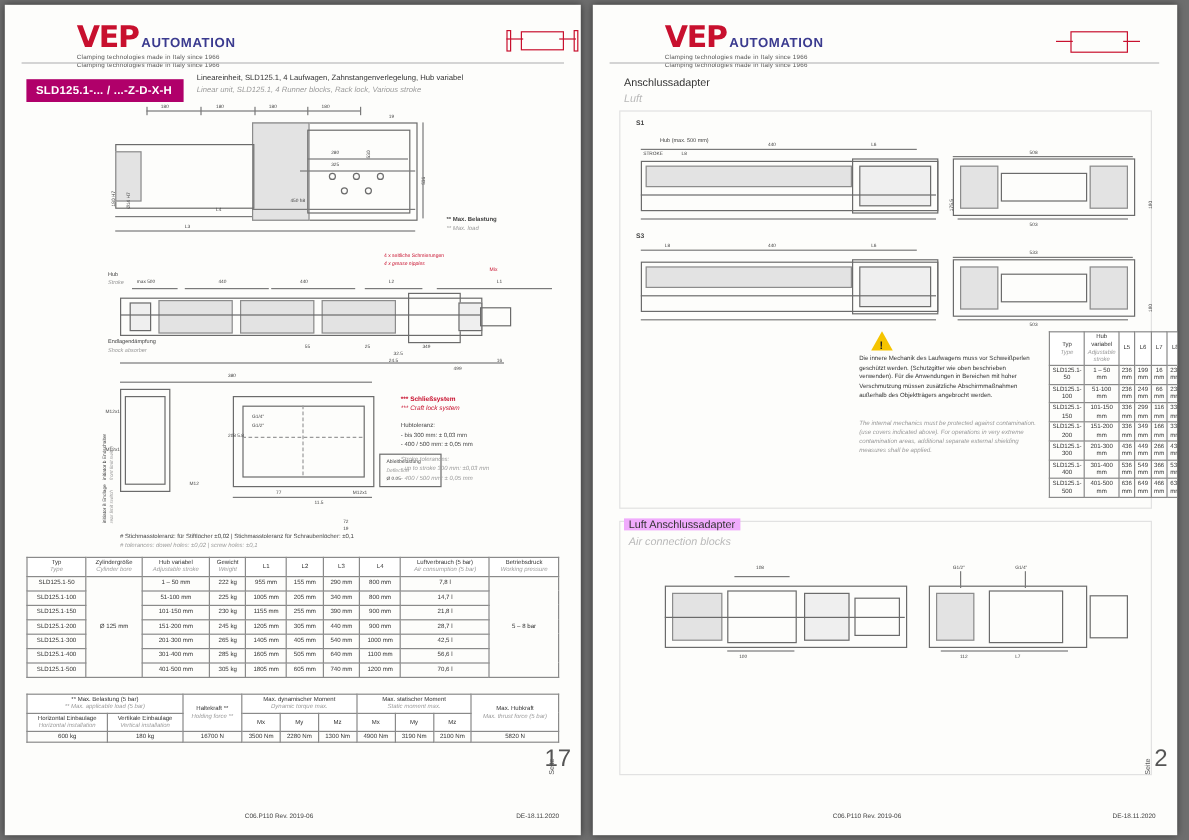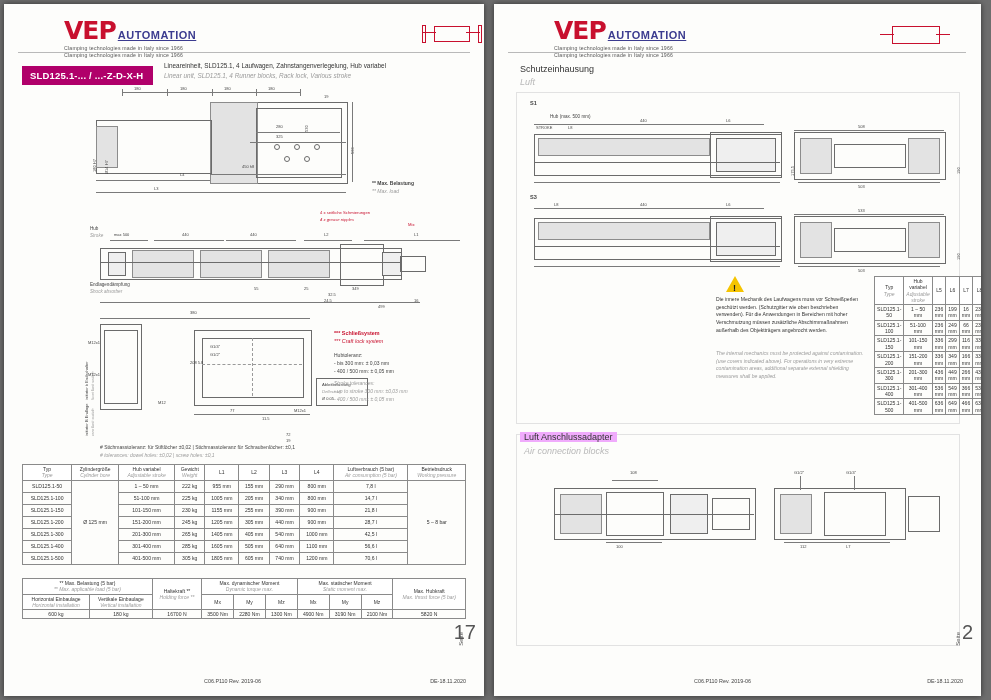--- a/index.html
+++ b/index.html
@@ -19,21 +19,20 @@
 
   
   .brand{position:absolute;}
   .brand .vep{
     font-family:"DejaVu Sans", sans-serif;
     font-weight:bold;font-size:25px;color:#c8102e;letter-spacing:-1px;
   }
   .brand .auto{
     font-size:11px;font-weight:bold;color:#3b3b8f;letter-spacing:.5px;
     margin-left:2px;
-    text-decoration:underline;
   }
   .brand .tag{font-size:5.2px;color:#555;letter-spacing:.2px;line-height:1.35;}
 
   .hdr-rule{position:absolute;height:1px;background:#b9b9b9;}
 
   
   .sym{position:absolute;border:1px solid #c8102e;}
   .sym-line{position:absolute;background:#c8102e;height:1px;}
 
   
@@ -404,21 +403,21 @@
       <div class="tag">Clamping technologies made in Italy since 1966</div>
       <div class="tag it">Clamping technologies made in Italy since 1966</div>
     </div>
 
     <div class="sym" style="left:398px;top:22px;width:46px;height:16px;"></div>
     <div class="sym-line" style="left:386px;top:30px;width:14px;"></div>
     <div class="sym-line" style="left:442px;top:30px;width:14px;"></div>
 
     <div class="hdr-rule" style="left:14px;top:48px;width:458px;"></div>
 
-    <div class="sect-title" style="left:26px;top:60px;">Schutzeinhausung</div>
+    <div class="sect-title" style="left:26px;top:60px;">Anschlussadapter</div>
     <div class="sect-sub" style="left:26px;top:73px;">Luft</div>
 
     <div class="frame" style="left:22px;top:88px;width:442px;height:330px;border-color:#e2e2e2;"></div>
 
     <div class="lbl b" style="left:36px;top:96px;font-size:5.6px;">S1</div>
     <div class="lbl" style="left:56px;top:110px;font-size:4.6px;">Hub (max. 500 mm)</div>
     <div class="ln h dim" style="left:40px;top:120px;width:230px;"></div>
     <div class="lbl sm" style="left:42px;top:121px;">STROKE</div>
     <div class="lbl sm" style="left:74px;top:121px;">L8</div>
     <div class="lbl sm" style="left:146px;top:114px;">440</div>

